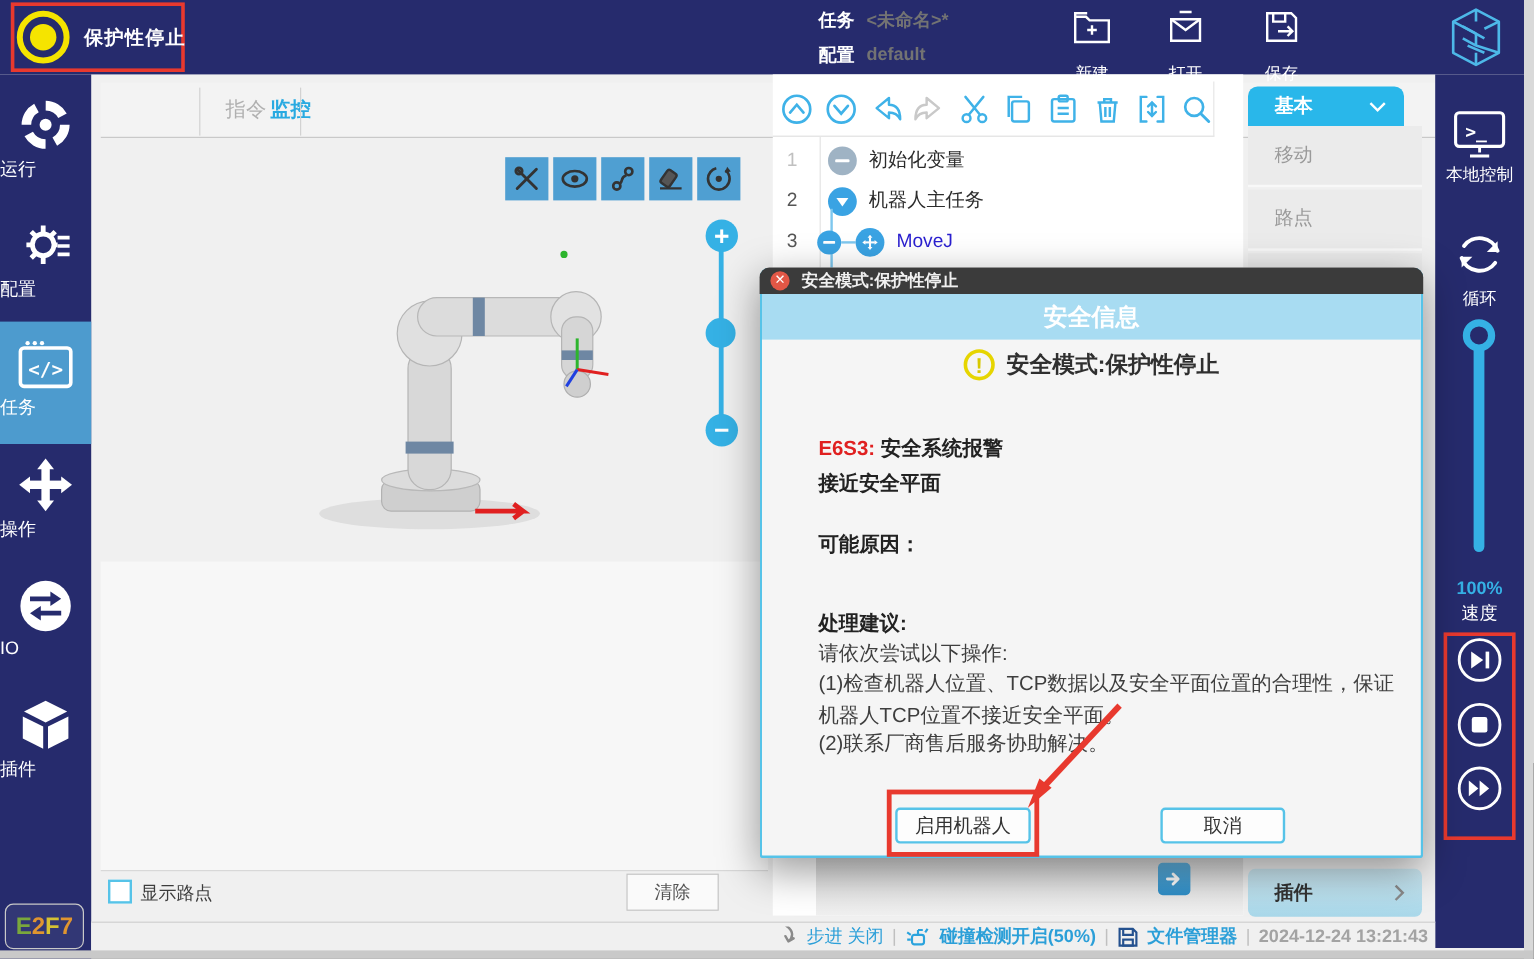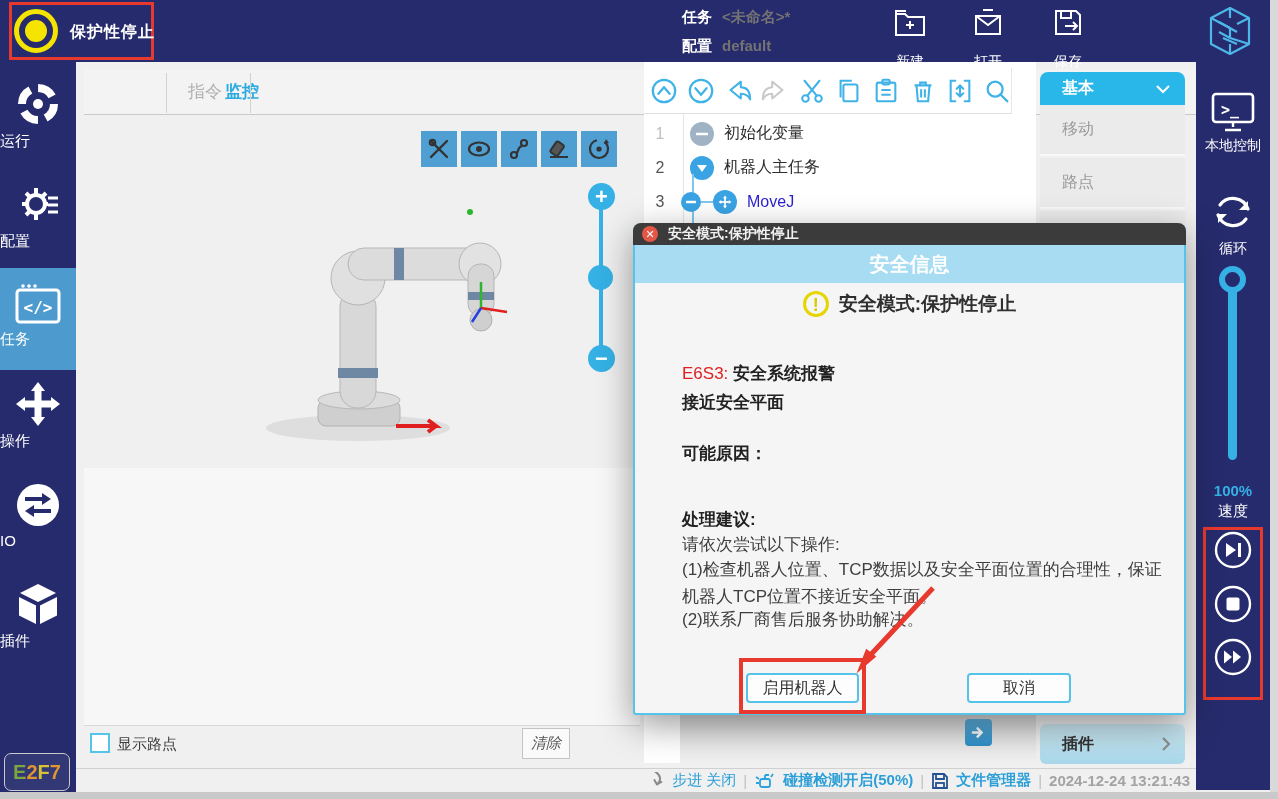--- a/index.html
+++ b/index.html
@@ -38,40 +38,40 @@
   .vp-btn { position:absolute; width:36px; height:36px; background:#4f9fd2; display:flex; align-items:center; justify-content:center; cursor:pointer; }
   .zoomslider-line { left:599px; top:208px; width:4px; height:140px; background:#35b1e5; }
   .zoom-circle { position:absolute; width:27px; height:27px; border-radius:50%; background:#35b1e5; color:#fff;
     display:flex; align-items:center; justify-content:center; font-size:22px; font-weight:bold; cursor:pointer; }
   .zoom-handle { left:588px; top:265px; width:25px; height:25px; border-radius:50%; background:#35b1e5; cursor:pointer; }
   .var-head { left:84px; top:435px; width:556px; height:33px; background:#ececec; border-top:1px solid #cfcfcf; border-bottom:1px solid #cfcfcf; }
   .var-col { position:absolute; top:0; height:33px; line-height:33px; text-align:center; font-size:15px; font-weight:bold; color:#3a3a3a; }
   .vp-bottom { left:84px; top:725px; width:556px; height:38px; background:#f0f0f0; border-top:1px solid #d8d8d8; }
   .chk { left:6px; top:7px; width:20px; height:20px; background:#fff; border:2px solid #56c3e8; cursor:pointer; position:absolute; }
   .chk-lbl { position:absolute; left:33px; top:9px; font-size:15px; color:#3c3c3c; }
-  .clear-btn { position:absolute; left:438px; top:2px; width:48px; height:31px; background:#fafafa; border:1px solid #c4c4c4;
-    font-size:15px; color:#555; display:flex; align-items:center; justify-content:center; cursor:pointer;font-style:italic; }
+  .clear-btn { position:absolute; left:438px; top:2px; width:77px; height:31px; background:#fafafa; border:1px solid #c4c4c4;
+    font-size:15px; color:#555; display:flex; align-items:center; justify-content:center; cursor:pointer; }
   
   .tree { left:644px; top:62px; width:392px; height:701px; background:#fff; }
   .tree-toolbar { position:absolute; left:0; top:6px; width:368px; height:46px; border-bottom:1px solid #e0e0e0; border-right:1px solid #e6e6e6;
     display:flex; align-items:center; gap:9px; padding-left:6px; }
   .tt-ic { width:30px; height:30px; cursor:pointer; }
   .numcol-div { position:absolute; left:39px; top:52px; width:1px; height:600px; background:#e4e4e4; }
   .tree-row { position:absolute; left:0; width:392px; height:33px; display:flex; align-items:center; cursor:pointer; }
   .tr-num { width:32px; text-align:center; font-size:16px; color:#555; }
   .tr-num.dim { color:#c0c0c0; }
   .node-circle { width:24px; height:24px; border-radius:50%; display:flex; align-items:center; justify-content:center; margin-left:14px; }
   .tr-label { font-size:16px; color:#2c2c2c; margin-left:10px; }
   .tree-bottomstrip { position:absolute; left:36px; top:651px; width:356px; height:50px;
     background:linear-gradient(#d9d9d9,#f0f0f0); border-top:1px solid #cfcfcf; }
   .go-btn { position:absolute; left:285px; top:5px; width:27px; height:27px; border-radius:4px;
     background:linear-gradient(#5fb2e0,#2f8ec7); display:flex; align-items:center; justify-content:center;
     color:#fff; font-weight:bold; cursor:pointer; }
   
-  .rp-head { left:1040px; top:72px; width:145px; height:33px; background:#29b7ea; border-radius:8px 8px 0 0;
+  .rp-head { left:1040px; top:72px; width:130px; height:33px; background:#29b7ea; border-radius:8px 8px 0 0;
     color:#fff; font-size:16px; font-weight:bold; display:flex; align-items:center; padding-left:22px; cursor:pointer; }
   .rp-item { position:absolute; left:1040px; width:145px; height:51px; background:#ebebeb; border-bottom:2px solid #f8f8f8;
     color:#9a9a9a; font-size:16px; display:flex; align-items:center; padding-left:22px; cursor:pointer; }
   .rp-plugin { left:1040px; top:724px; width:145px; height:40px; border-radius:6px;
     background:linear-gradient(#cde9f3,#a9d8ea); display:flex; align-items:center; justify-content:space-between;
     padding:0 14px 0 22px; font-size:16px; font-weight:bold; color:#333; cursor:pointer; }
   
   .rsb { left:1196px; top:62px; width:74px; height:728px; background:#262b6d; }
   .rsb-item { position:absolute; width:74px; text-align:center; color:#fff; cursor:pointer; }
   .rsb-item .cap { font-size:14px; margin-top:3px; }
@@ -99,21 +99,21 @@
     text-align:center; margin:0 10px 0 9px; cursor:pointer; }
   .dlg-title-txt { color:#f0f0f0; font-size:14px; font-weight:bold; }
   .dlg-banner { position:absolute; left:0; top:22px; width:549px; height:38px; background:#a8dcf2;
     display:flex; align-items:center; justify-content:center; color:#fff; font-size:20px; font-weight:bold; }
   .dlg-warnrow { position:absolute; left:0; top:68px; width:549px; display:flex; align-items:center; justify-content:center; gap:10px; }
   .warn-ic { width:26px; height:26px; border:3px solid #e6d500; border-radius:50%; color:#d8c900;
     font-weight:bold; font-size:18px; text-align:center; line-height:22px; }
   .dlg-warntxt { font-size:19px; font-weight:bold; color:#2f2f2f; }
   .dlg-line { position:absolute; left:47px; font-size:17px; color:#3e3e3e; }
   .b { font-weight:bold; color:#222; }
-  .red { color:#e02020; font-weight:normal; }
+  .red { color:#e02020; font-weight:bold; }
   .dlg-btn { position:absolute; top:450px; height:30px; background:#fdfdfd; border:2px solid #56c3e8; border-radius:4px;
     font-size:16px; color:#333; display:flex; align-items:center; justify-content:center; cursor:pointer;
     font-family:"Liberation Sans","DejaVu Sans",sans-serif; }
   .enable-annot { position:absolute; left:104px; top:435px; width:127px; height:56px; border:4px solid #e8392e; }
   svg { display:block; }
 </style>
 </head>
 <body>
 
 <div id="app">

